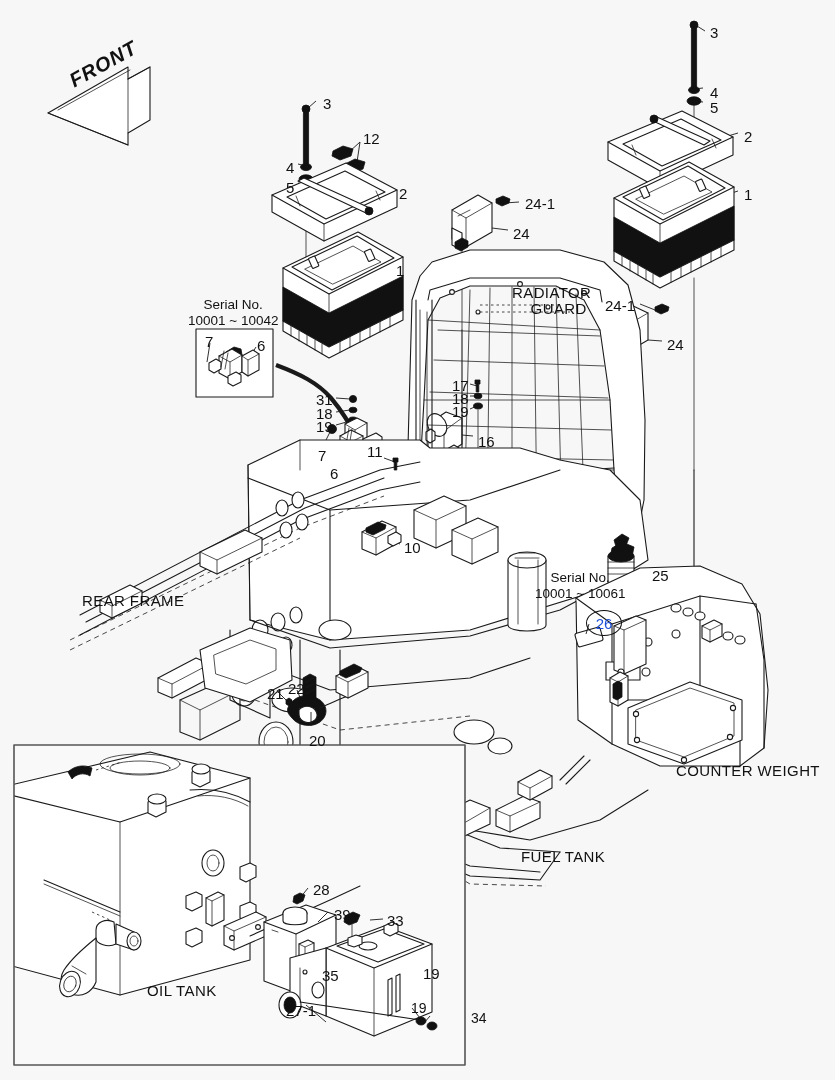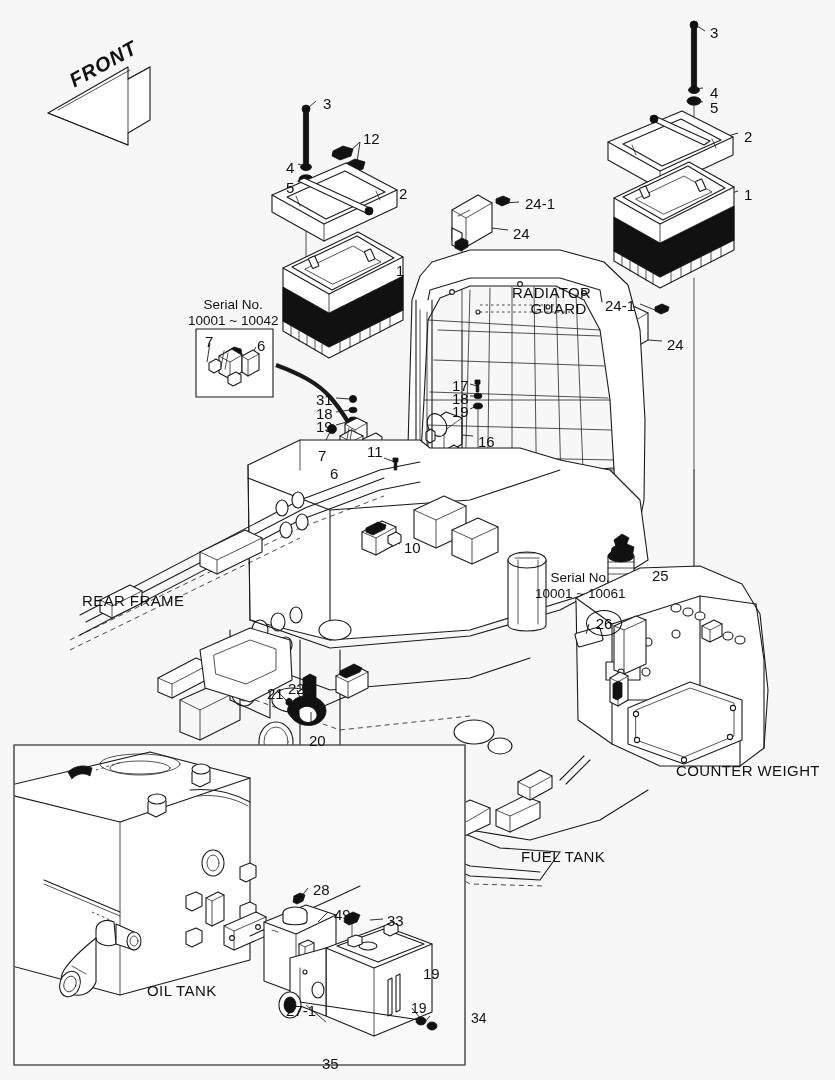--- a/index.html
+++ b/index.html
@@ -23,21 +23,21 @@
   .num-sm{font-size:14px;}
   .sect{font-size:15px;letter-spacing:.4px;}
   .ser{font-size:13.5px;text-align:center;}
   .ser div{line-height:1.18;}
   .circ{
     position:absolute;
     width:34px;height:24px;
     border:1.6px solid #111;
     border-radius:50%;
     display:flex;align-items:center;justify-content:center;
-    font-size:15px;color:#000000;
+    font-size:15px;color:#1d4ed8;
     background:transparent;
   }
 </style>
 </head>
 <body>
 
 <div id="page">
 
   <svg id="svgroot" viewBox="0 0 835 1080">
     <defs>
@@ -593,21 +593,21 @@
   <div class="lbl num" style="left:710px;top:25px;">3</div>
   <div class="lbl num" style="left:710px;top:85px;">4</div>
   <div class="lbl num" style="left:710px;top:100px;">5</div>
   <div class="lbl num" style="left:744px;top:129px;">2</div>
   <div class="lbl num" style="left:744px;top:187px;">1</div>
   <div class="lbl num" style="left:652px;top:568px;">25</div>
   <div class="lbl num" style="left:267px;top:686px;">21</div>
   <div class="lbl num" style="left:288px;top:681px;">22</div>
   <div class="lbl num" style="left:309px;top:733px;">20</div>
   <div class="lbl num" style="left:313px;top:882px;">28</div>
-  <div class="lbl num" style="left:334px;top:907px;">49</div>
+  <div class="lbl num" style="left:334px;top:907px;">39</div>
   <div class="lbl num" style="left:286px;top:997px;margin-top:6px;">27-1</div>
   <div class="lbl num" style="left:387px;top:913px;">33</div>
   <div class="lbl num" style="left:423px;top:966px;">19</div>
   <div class="lbl num-sm" style="left:411px;top:1001px;">19</div>
   <div class="lbl num-sm" style="left:427px;top:1011px;margin-left:44px;">34</div>
-  <div class="lbl num" style="left:322px;top:1056px;text-align:right;">35</div>
+  <div class="lbl num" style="left:322px;top:968px;text-align:right;">35</div>
 
 </div>
 
 </body></html>

